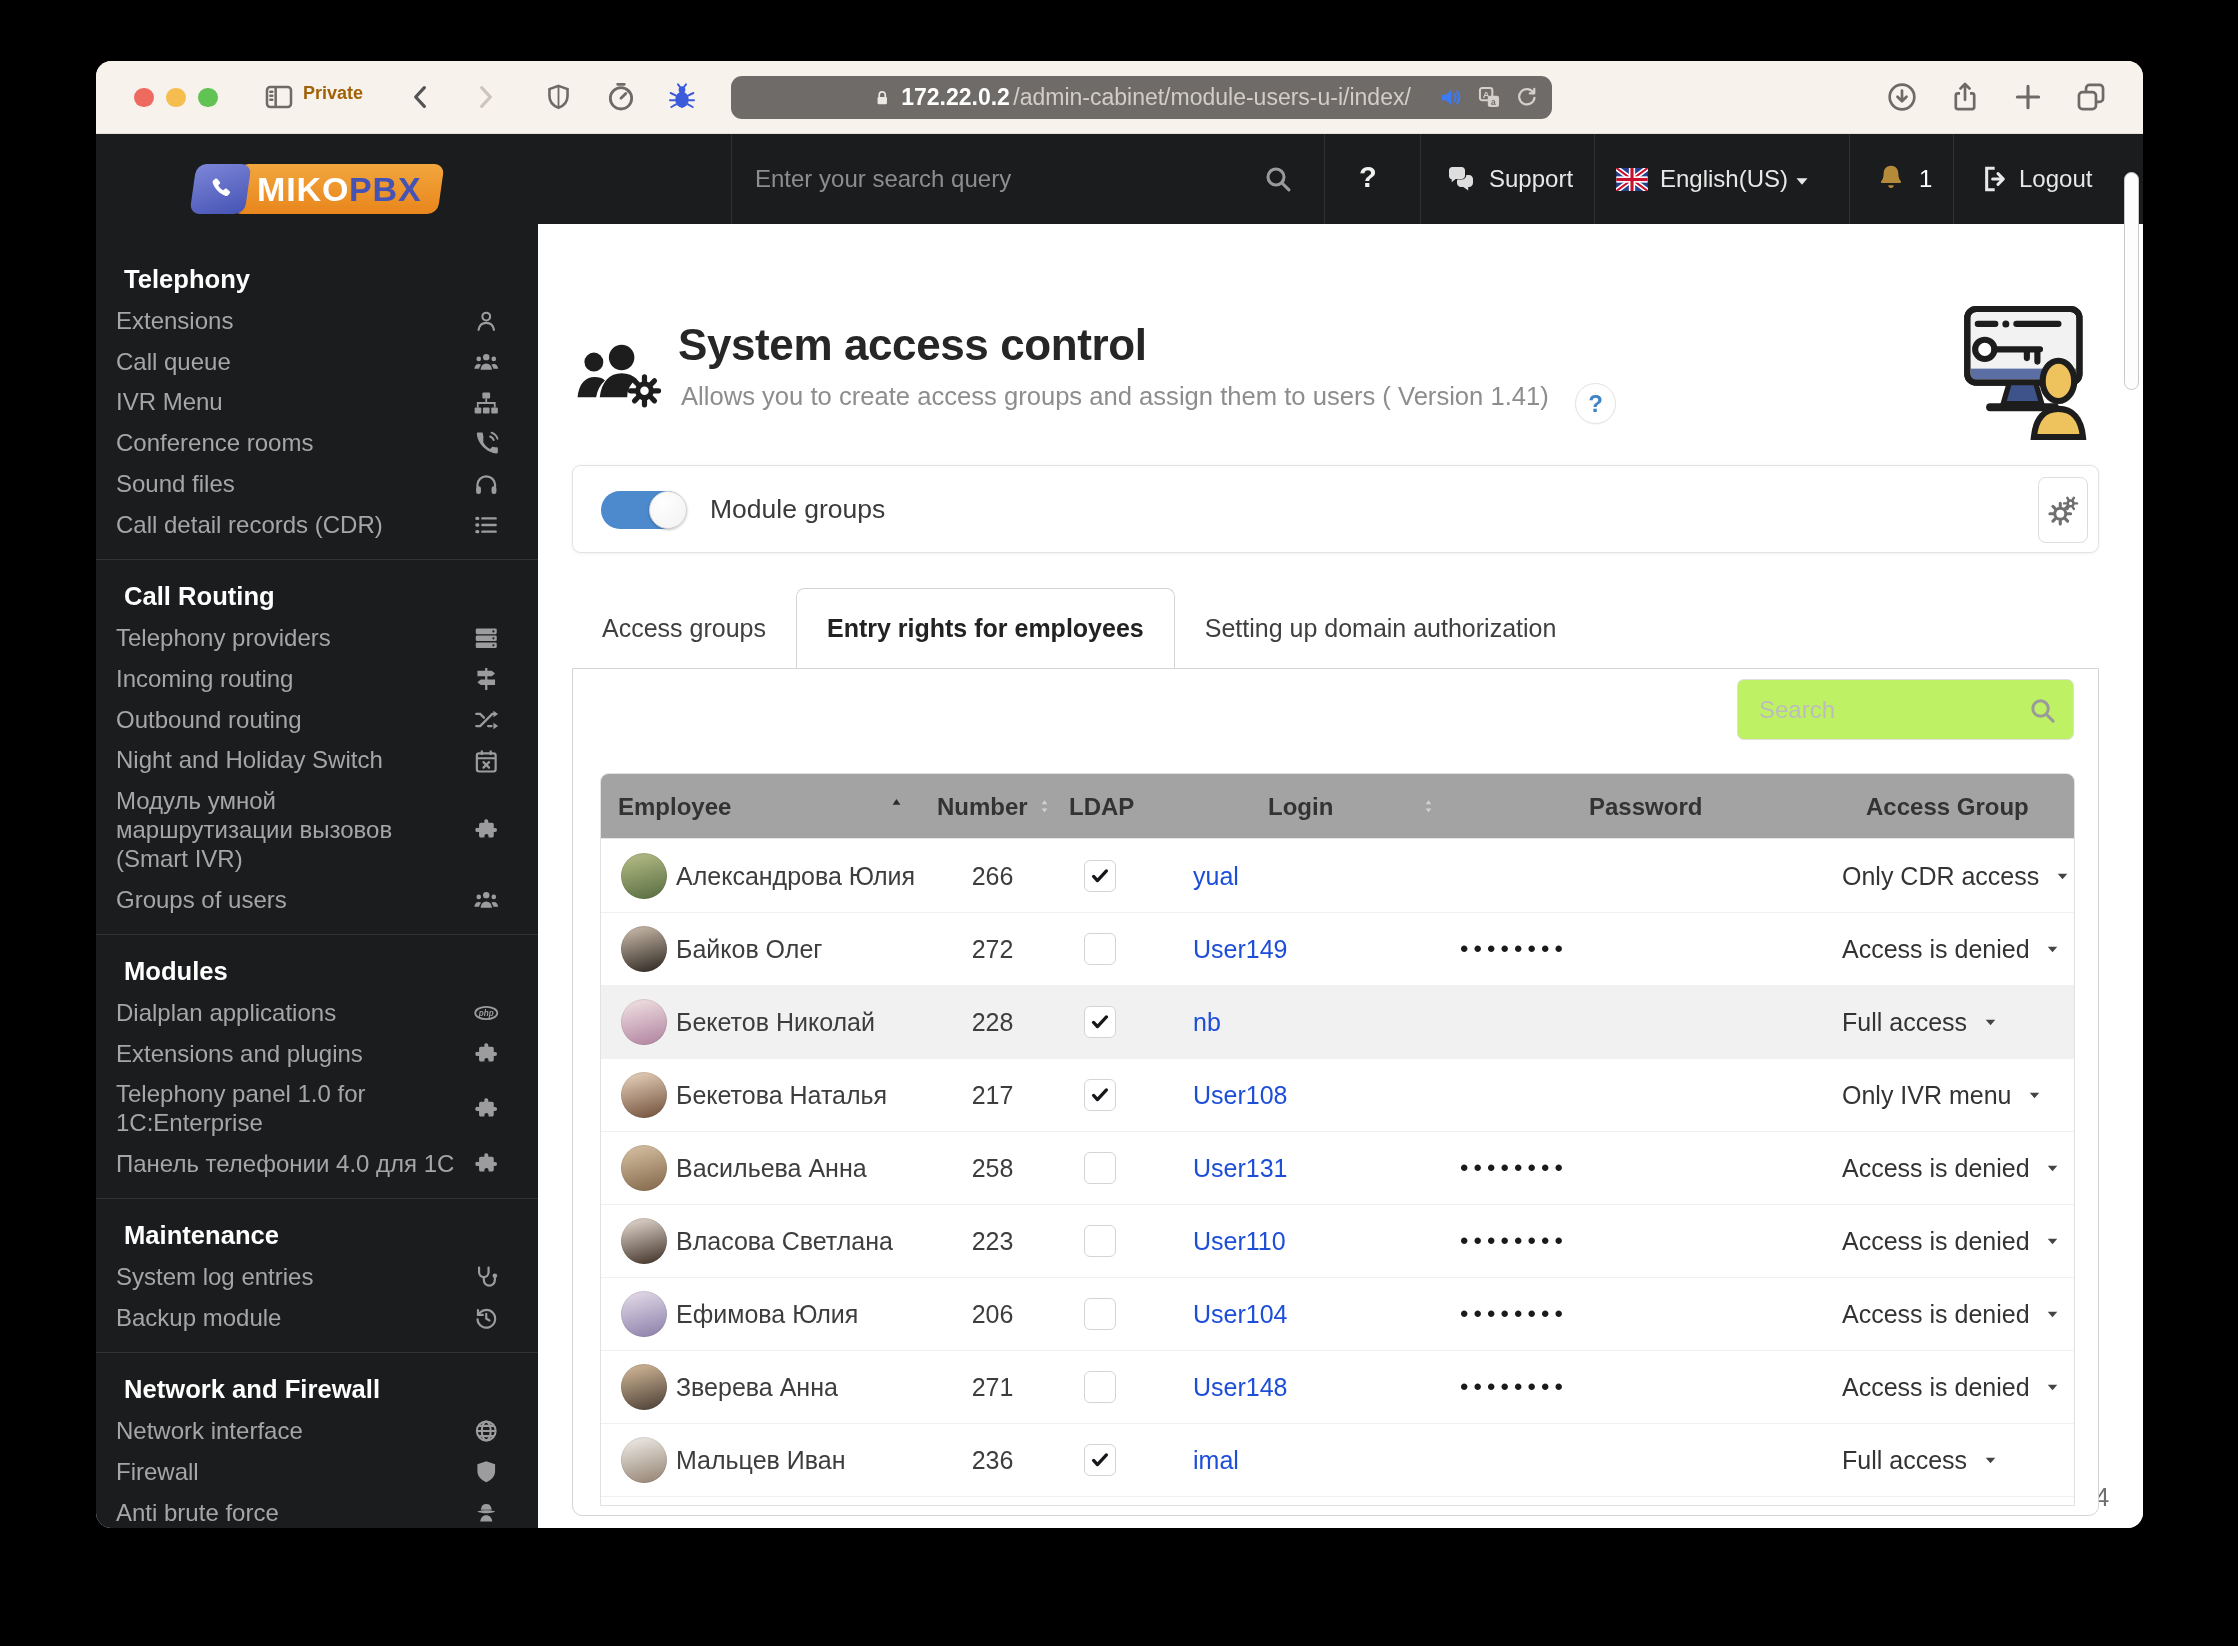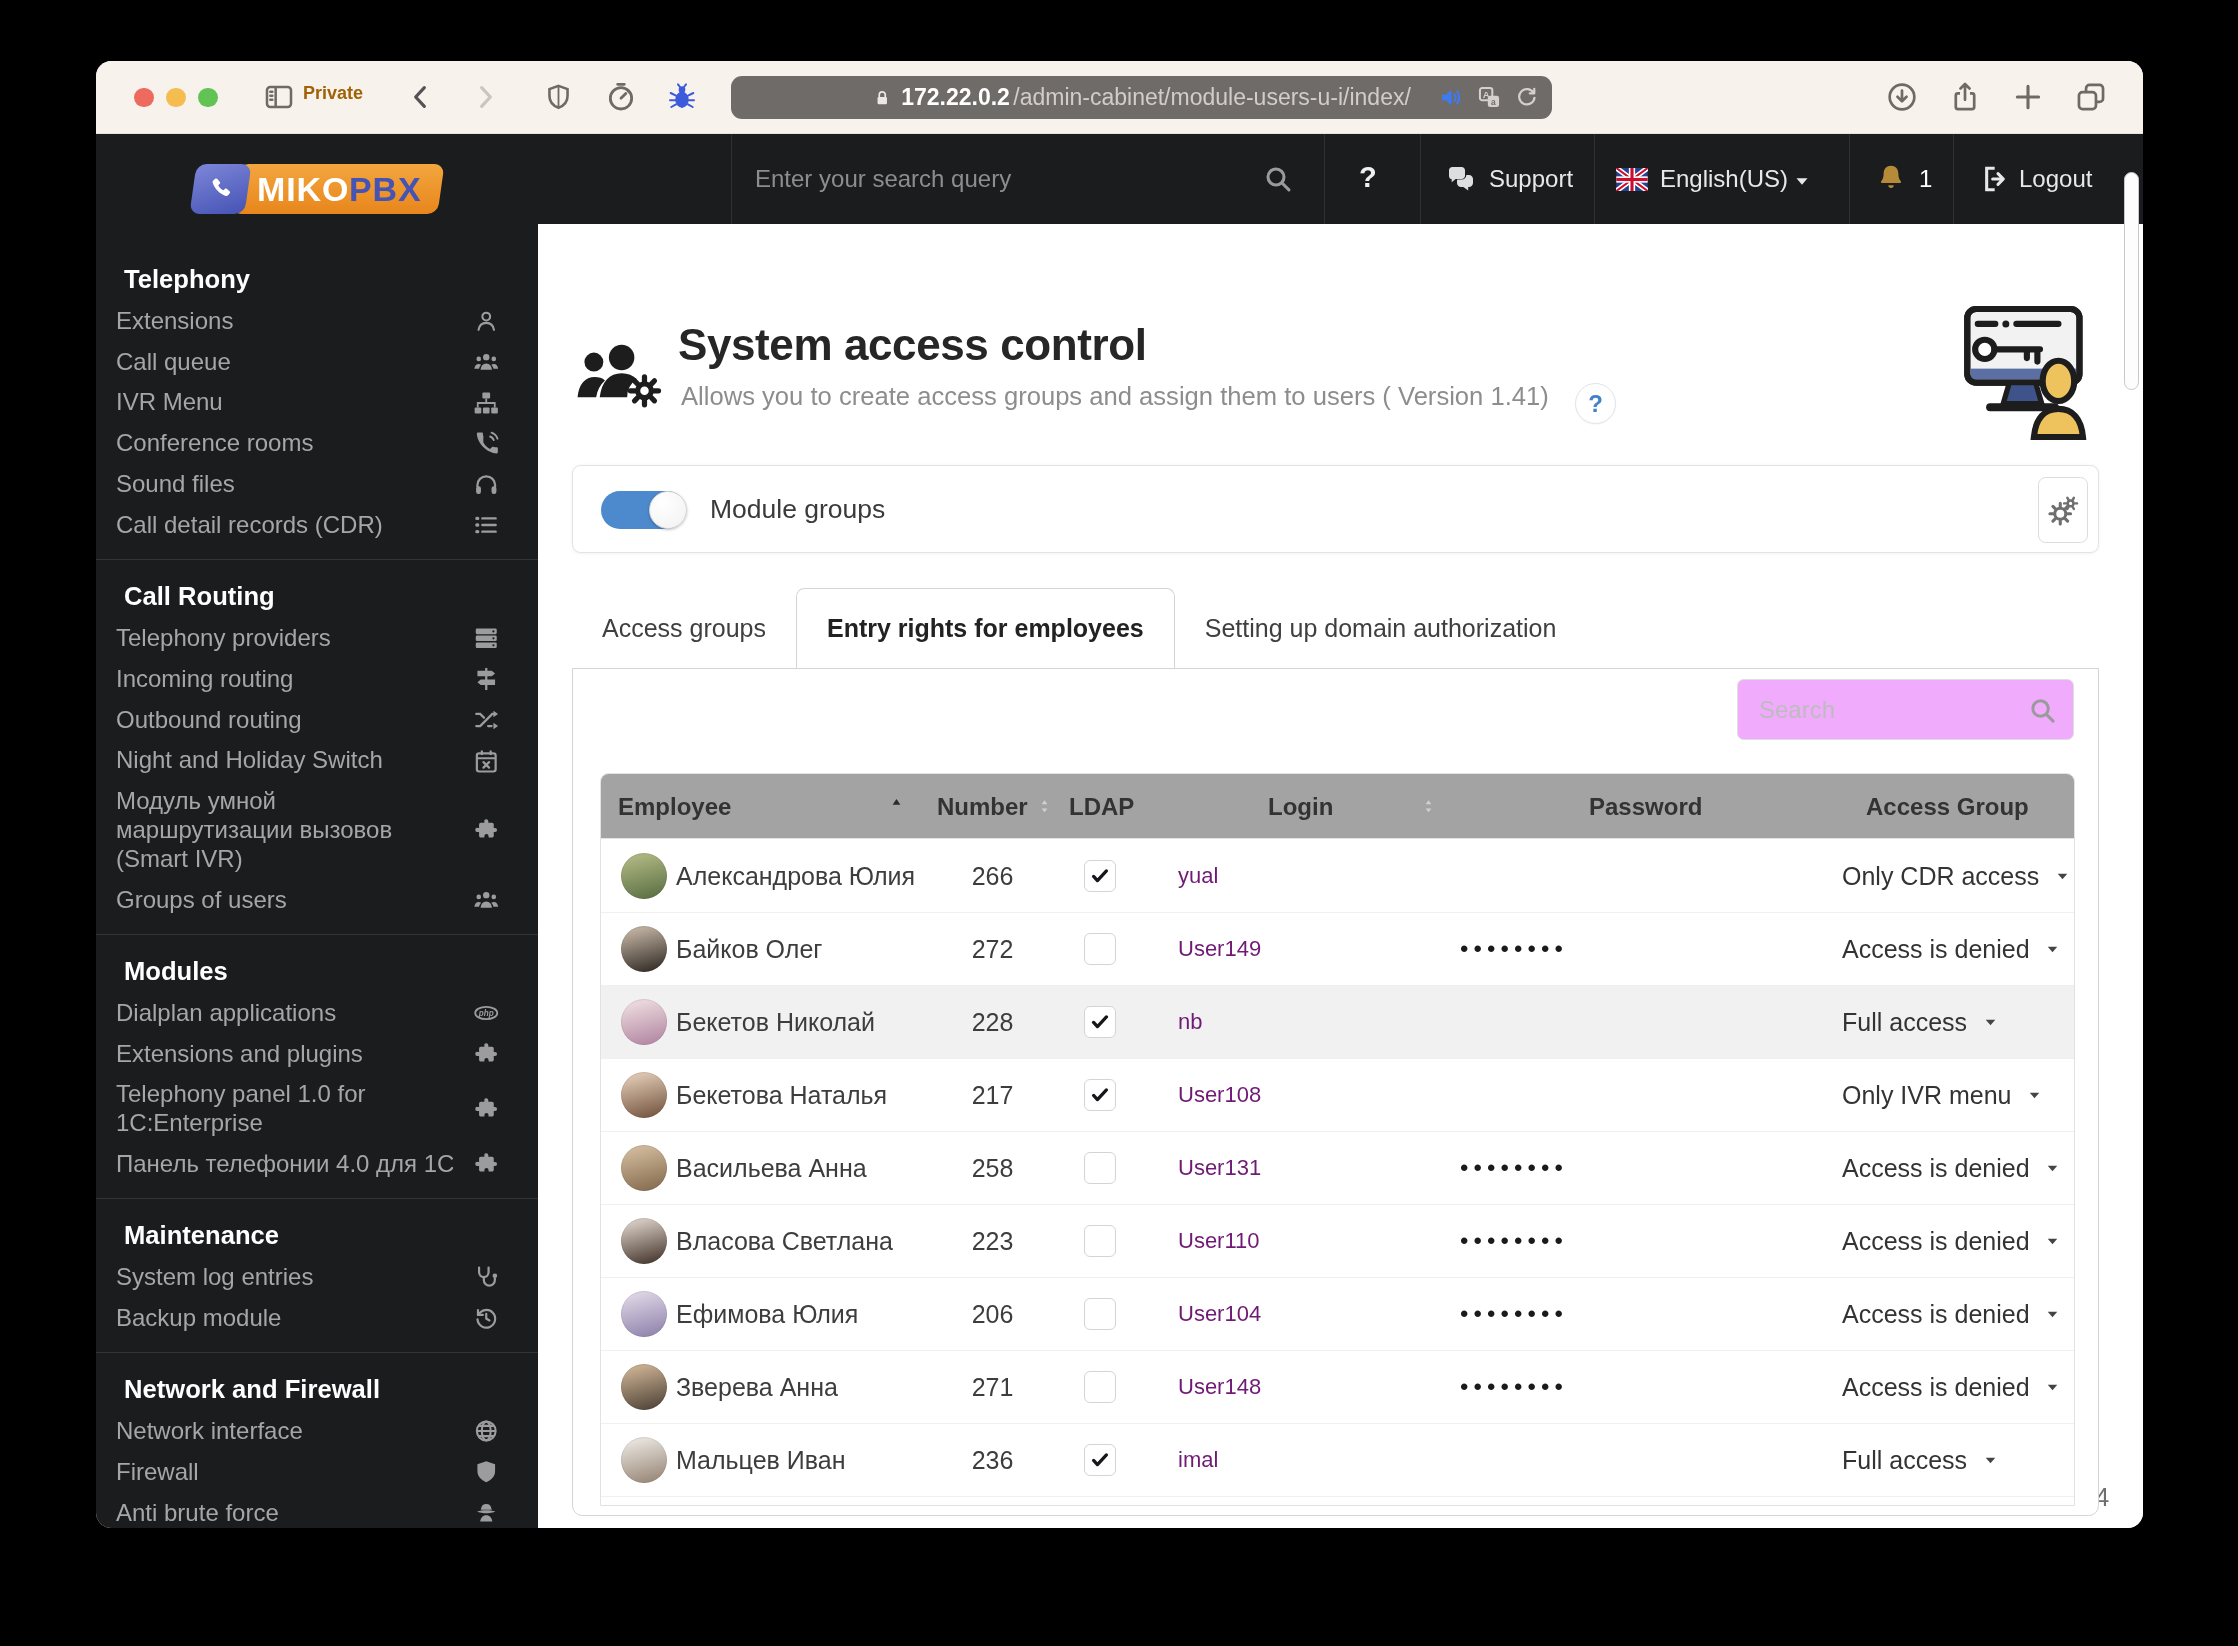--- a/index.html
+++ b/index.html
@@ -72,42 +72,42 @@
       border-radius:7.7px;display:flex;align-items:center;justify-content:center;cursor:pointer;color:#6f6f6f;}
 
   
   .tabs{position:absolute;left:34px;top:454px;height:80px;display:flex;align-items:flex-end;z-index:3;}
   .tab{height:79px;display:flex;align-items:center;padding:0 30px;font-size:25px;color:#3f3f3f;cursor:pointer;}
   .tab.active{height:80px;background:#fff;border:0.9px solid #d4d4d5;border-bottom:0;
       border-radius:8.5px 8.5px 0 0;font-weight:700;color:#222;}
   .panel{position:absolute;left:34px;top:534px;width:1527px;height:848px;background:#fff;
       border:0.9px solid #d4d4d5;border-radius:0 0 10.2px 10.2px;z-index:1;}
   .tsearch{position:absolute;left:1164px;top:10.2px;width:337px;height:61px;border:0.9px solid #dedede;border-radius:6.8px;
-      background:#f0abfc;}
+      background:#bef264;}
   .tsearch input{position:absolute;left:19px;top:0;width:256px;height:60px;border:0;outline:0;font-size:24px;
       color:#444;font-family:"Liberation Sans",sans-serif;background:transparent;}
   .tsearch input::placeholder{color:#bcbcbe;}
   .tsearch .s-icon{position:absolute;right:15.4px;top:14.5px;color:#9a9a9c;}
 
   
   .table{position:absolute;left:27px;top:104px;width:1475px;height:733px;border:0.9px solid #e2e2e3;
       border-radius:8.5px 8.5px 0 0;overflow:hidden;background:#fff;}
   .thead{height:65px;background:#a3a3a3;border-bottom:0.9px solid #e3e3e4;position:relative;}
   .th{position:absolute;top:19px;font-size:24px;font-weight:700;color:#333;cursor:pointer;}
   .sort{position:absolute;}
   .trow{height:73px;position:relative;background:#fff;cursor:pointer;}
   .trow + .trow{border-top:0.9px solid #f0f0f1;}
   .trow.hl{background:#f1f1f2;}
   .cell{position:absolute;top:50%;transform:translateY(-50%);}
   .avatar{left:19.6px;width:46px;height:46px;border-radius:50%;box-shadow:inset 0 0 0 0.9px rgba(0,0,0,.08);}
   .name{left:75px;font-size:25px;color:#3d3d3d;}
   .num{left:323px;width:137px;text-align:center;font-size:25px;color:#3d3d3d;}
   .cb{left:483px;width:32px;height:32px;border:1.7px solid #d4d4d5;border-radius:6px;background:#fff;
       display:flex;align-items:center;justify-content:center;color:#15171a;cursor:pointer;}
-  .login{left:577px;font-size:22px;color:#701a75;}
+  .login{left:592px;font-size:25px;color:#1d4ed8;}
   .pwd{left:859px;font-size:24px;letter-spacing:5.1px;color:#1a1a1a;}
   .acc{left:1241px;display:flex;align-items:center;gap:13.7px;cursor:pointer;}
   .acc-label{font-size:25px;color:#333;}
   .acc .caret{color:#444;}
 
   .page-indicator{position:absolute;left:1557px;top:1349px;font-size:25.6px;color:#6f6f6f;}
   .scroll-thumb{position:absolute;left:1586px;top:38px;width:14.5px;height:218px;border-radius:7.7px;background:#fdfdfd;
       border:0.9px solid #c8c8c8;z-index:50;}
 </style>
 </head>

